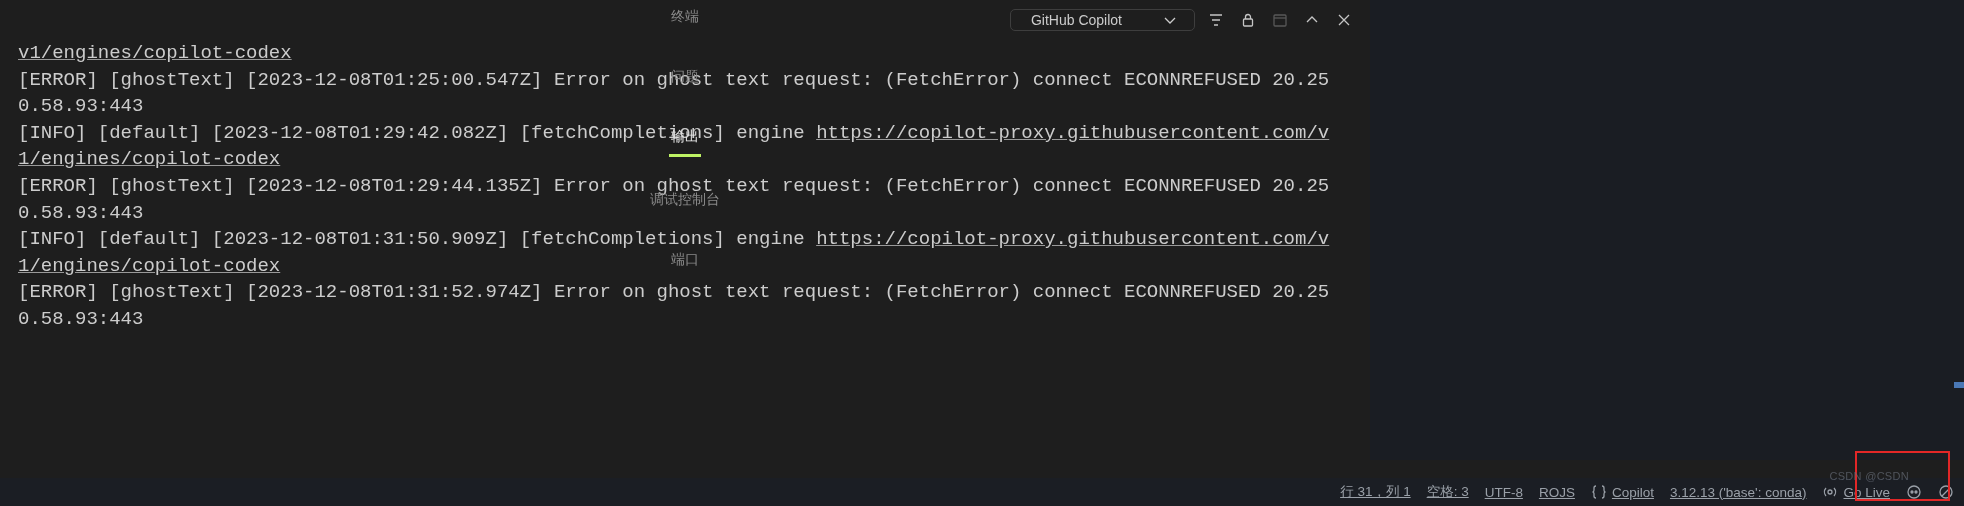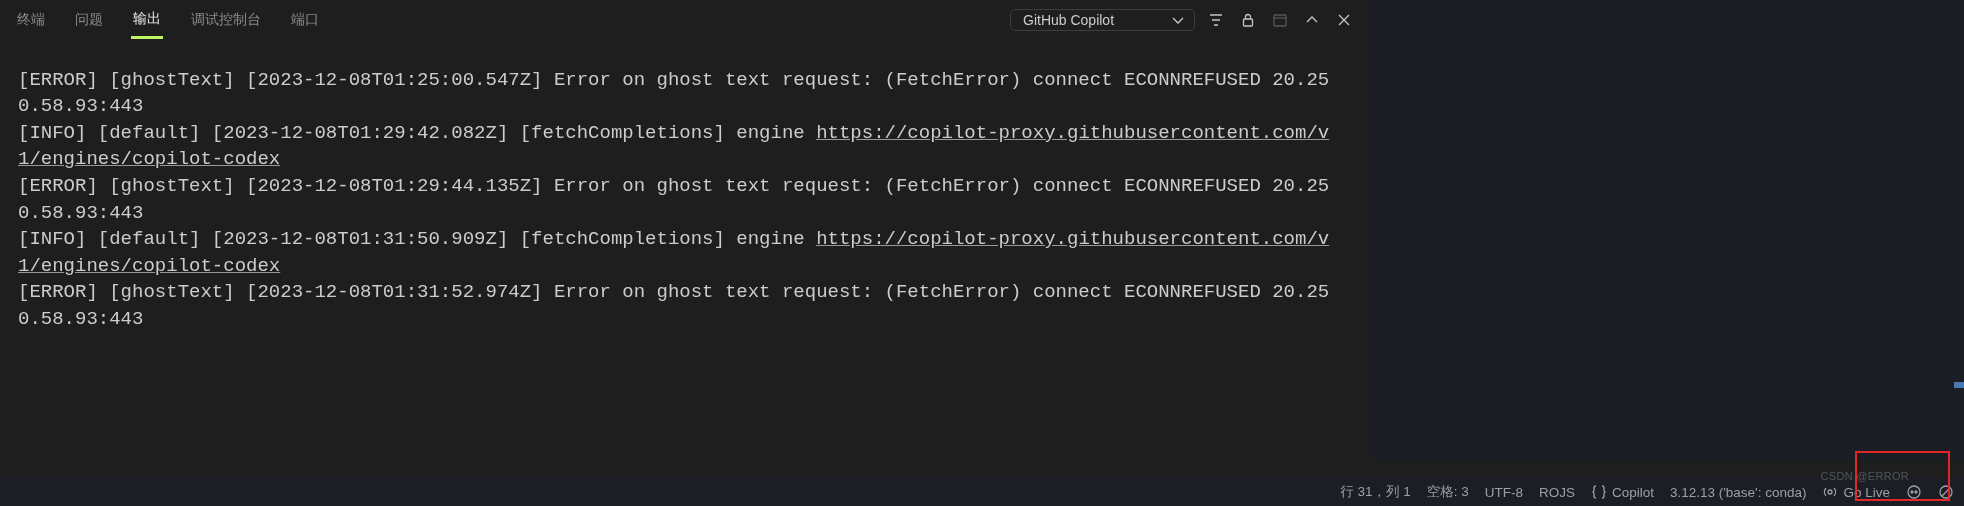--- a/index.html
+++ b/index.html
@@ -19,20 +19,21 @@
       display: flex;
       flex-direction: column;
     }
     .tab-bar {
       display: flex;
       align-items: center;
       height: 40px;
       padding: 0 15px;
       gap: 26px;
       position: relative;
+      flex-direction: column;
     }
     .tab {
       font-size: 14px;
       color: #8a8a8a;
       cursor: pointer;
       padding: 8px 2px;
       white-space: nowrap;
     }
     .tab.active {
       color: #e8e8e8;
@@ -52,21 +53,21 @@
       align-items: center;
       gap: 40px;
       background: transparent;
       border: 0.5px solid #3e3e3e;
       padding: 2px 8px 2px 12px;
       border-radius: 5px;
       color: #cccccc;
       font-size: 14px;
       cursor: pointer;
       min-width: 185px;
-      justify-content: space-between;
+      justify-content: center;
     }
     .toolbar-icon {
       width: 22px;
       height: 22px;
       display: flex;
       align-items: center;
       justify-content: center;
       color: #c5c5c5;
       cursor: pointer;
     }
@@ -110,20 +111,21 @@
       width: 1964px;
       height: 28px;
       background: #1b1e24;
       display: flex;
       align-items: center;
       justify-content: flex-end;
       padding: 0 10px;
       font-size: 13.5px;
       color: #9aa0a8;
       gap: 16px;
+      text-decoration: underline;
     }
     .status-item {
       display: flex;
       align-items: center;
       gap: 5px;
       cursor: pointer;
       white-space: nowrap;
     }
     .highlight-box {
       position: absolute;
@@ -186,21 +188,21 @@
           </svg>
       </div>
       <div class="toolbar-icon">
         <svg viewBox="0 0 16 16">
             <path d="M3 3l10 10M13 3L3 13"></path>
           </svg>
       </div>
     </div>
   </div>
 
-  <div class="output-body" id="output-body">
+  <div class="output-body" id="output-body"><span class="underline">v1/engines/copilot-codex</span>
 [ERROR] [ghostText] [2023-12-08T01:25:00.547Z] Error on ghost text request: (FetchError) connect ECONNREFUSED 20.250.58.93:443
 [INFO] [default] [2023-12-08T01:29:42.082Z] [fetchCompletions] engine <span class="underline">https://copilot-proxy.githubusercontent.com/v1/engines/copilot-codex</span>
 [ERROR] [ghostText] [2023-12-08T01:29:44.135Z] Error on ghost text request: (FetchError) connect ECONNREFUSED 20.250.58.93:443
 [INFO] [default] [2023-12-08T01:31:50.909Z] [fetchCompletions] engine <span class="underline">https://copilot-proxy.githubusercontent.com/v1/engines/copilot-codex</span>
 [ERROR] [ghostText] [2023-12-08T01:31:52.974Z] Error on ghost text request: (FetchError) connect ECONNREFUSED 20.250.58.93:443
 </div>
 </div>
 
 <div class="right-space"></div>
 <div class="thin-scroll"></div>
@@ -233,13 +235,13 @@
   </div>
   <div class="status-item">
     <svg viewBox="0 0 16 16">
         <circle cx="8" cy="8" r="6"></circle>
         <path d="M4 12L12 4"></path>
       </svg>
   </div>
 </div>
 
 <div class="highlight-box"></div>
-<div class="watermark">CSDN @ERROR</div>
+<div class="watermark">CSDN @CSDN</div>
 
 </body></html>

